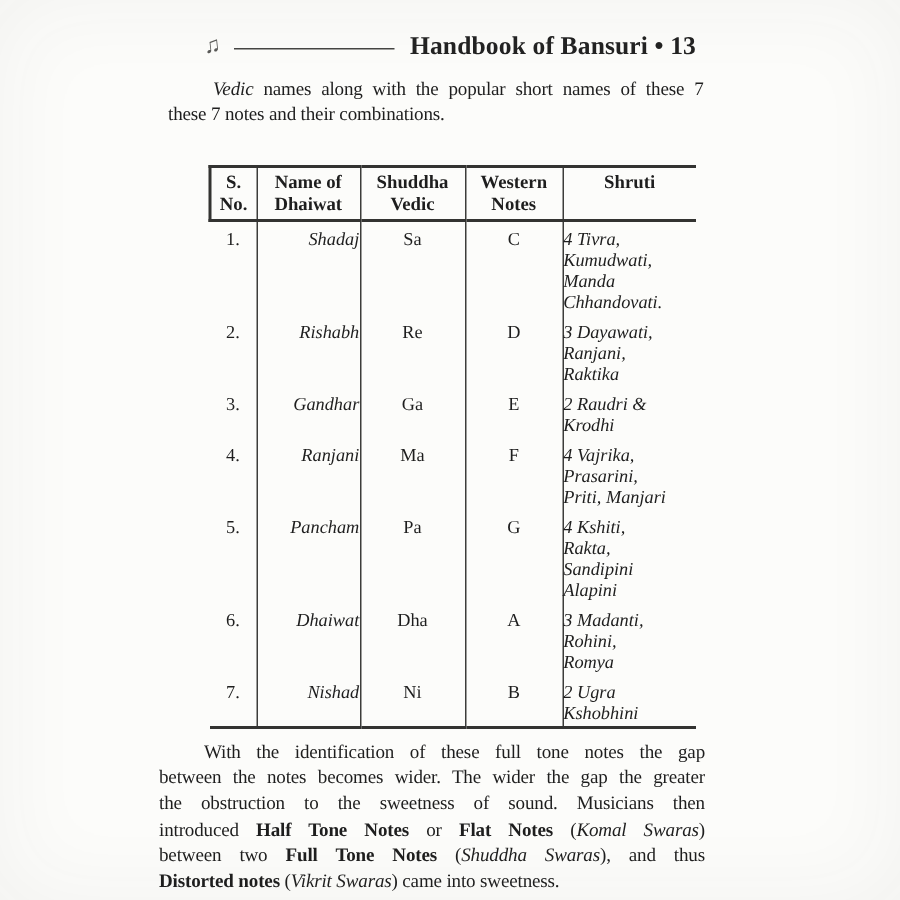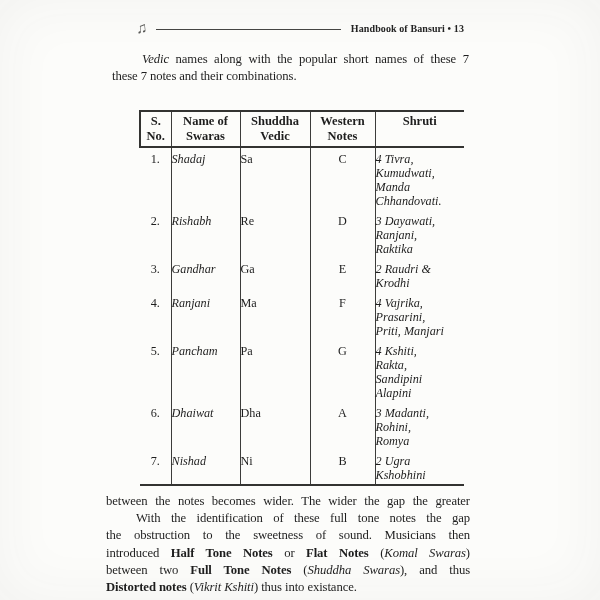--- a/index.html
+++ b/index.html
@@ -22,21 +22,21 @@
     font-size: 15px; color: #5a5a58; line-height: 1;
     transform: rotate(-6deg);
     flex: 0 0 auto;
   }
   .header-rule {
     flex: 1 1 auto; height: 0;
     border-top: 1.6px solid #454543;
     margin: 2px 10px 0 9px;
   }
   .header-title {
-    font-weight: bold; font-size: 10px; white-space: nowrap;
+    font-weight: bold; font-size: 17px; white-space: nowrap;
     letter-spacing: 0.1px; color: #222;
     flex: 0 0 auto;
   }
 
   
   .para { position: absolute; }
   .para .tline {
     text-align: justify;
     text-align-last: justify;
     letter-spacing: -0.1px;
@@ -68,22 +68,22 @@
   table.swara th:not(:last-child) { border-right: 1.6px solid #3c3c3a; }
   table.swara td {
     vertical-align: top;
     font-size: 12.2px; line-height: 14px;
     white-space: pre-line;
     padding: 4px 0 2px;
   }
   table.swara td:not(:last-child) { border-right: 1.6px solid #3c3c3a; }
   table.swara tr:last-child td { border-bottom: 2px solid #333331; }
   td.col-sno     { text-align: center; }
-  td.col-name    { text-align: left; font-style: italic; margin-left: 27px; }
-  td.col-shuddha { }
+  td.col-name    { text-align: right; font-style: italic; margin-left: 27px; }
+  td.col-shuddha { text-align: center; }
   td.col-western { text-align: center; }
   td.col-shruti  { text-align: left; padding-left: 9px; font-style: italic; }
 </style>
 </head>
 <body>
 
 <div class="canvas">
 
   <div class="header">
     <span class="note-icon">♫</span>
@@ -102,21 +102,21 @@
         <col style="width:69px">
         <col style="width:70px">
         <col style="width:65px">
         <col style="width:89px">
     </colgroup>
     <thead id="swara-thead">
         <tr>
           <th>S.
 No.</th>
           <th>Name of
-Swaras</th>
+Dhaiwat</th>
           <th>Shuddha
 Vedic</th>
           <th>Western
 Notes</th>
           <th>Shruti</th>
         </tr>
       </thead>
     <tbody id="swara-tbody">
         <tr>
           <td class="col-sno">1.</td>
@@ -178,21 +178,21 @@
           <td class="col-name">Nishad</td>
           <td class="col-shuddha">Ni</td>
           <td class="col-western">B</td>
           <td class="col-shruti">2 Ugra
 Kshobhini</td>
         </tr>
       </tbody>
   </table>
 
   <div class="para" id="outro">
+      <div class="tline first"><span>With the identification of these full tone notes the gap</span></div>
       <div class="tline"><span>between the notes becomes wider. The wider the gap the greater</span></div>
-      <div class="tline first"><span>With the identification of these full tone notes the gap</span></div>
       <div class="tline"><span>the obstruction to the sweetness of sound. Musicians then</span></div>
       <div class="tline"><span>introduced </span><span class="b">Half Tone Notes</span><span> or </span><span class="b">Flat Notes</span><span> (</span><span class="i">Komal Swaras</span><span>)</span></div>
       <div class="tline"><span>between two </span><span class="b">Full Tone Notes</span><span> (</span><span class="i">Shuddha Swaras</span><span>), and thus</span></div>
-      <div class="tline last"><span class="b">Distorted notes</span><span> (</span><span class="i">Vikrit Kshiti</span><span>) thus into existance.</span></div>
+      <div class="tline last"><span class="b">Distorted notes</span><span> (</span><span class="i">Vikrit Swaras</span><span>) came into sweetness.</span></div>
     </div>
 
 </div>
 
 </body></html>

